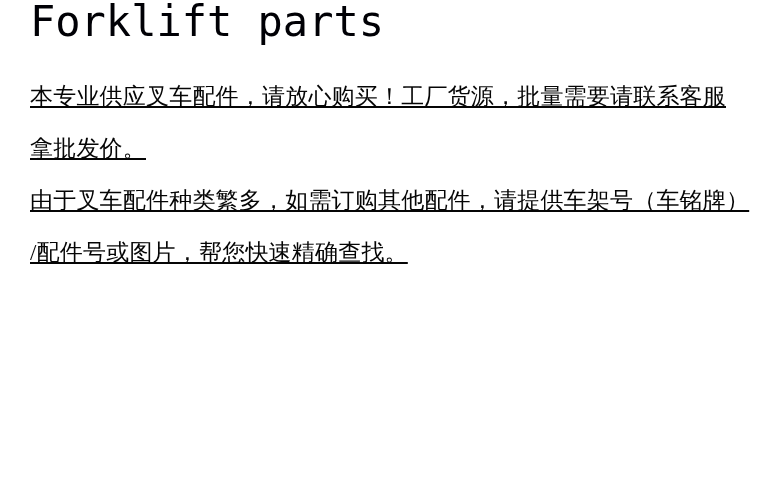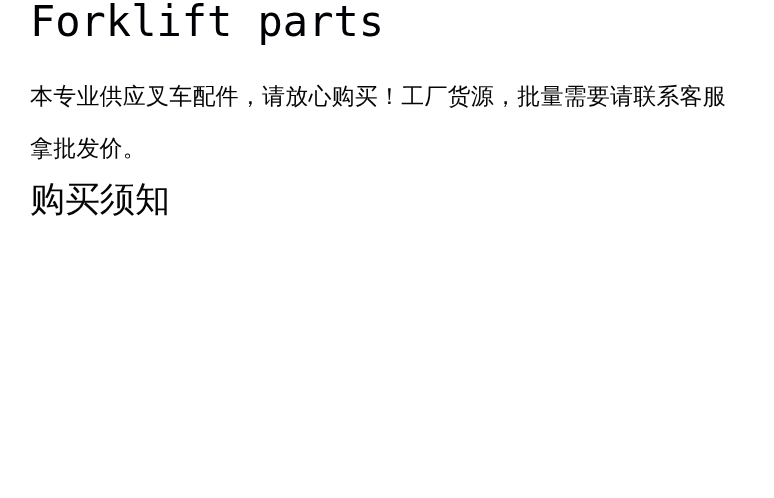--- a/index.html
+++ b/index.html
@@ -29,20 +29,21 @@
     letter-spacing: 0;
     white-space: nowrap;
   }
   .body-para {
     margin: 0;
     font-size: 23px;
     line-height: 52px;
     white-space: pre-line;      
     letter-spacing: 0.2px;
     color: #050505;
+    text-decoration: underline;
   }
   .body-para.first {
     margin-top: 24px;
   }
   .section-heading {
     margin: 2px 0 2px 0;
     font-weight: 400;
     font-size: 35px;
     line-height: 46px;
     color: #050505;
@@ -52,17 +53,18 @@
 </head>
 <body>
 
 <div class="doc">
 
   <h1 class="page-title">Forklift parts</h1>
 
   <p class="body-para first">本专业供应叉车配件，请放心购买！工厂货源，批量需要请联系客服
 拿批发价。</p>
 
+  <p class="body-para">由于叉车配件种类繁多，如需订购其他配件，请提供车架号（车铭牌）
+/配件号或图片，帮您快速精确查找。</p>
 
-  <h2 class="section-heading">购买须知</h2>
 
 
 </div>
 
 </body></html>

